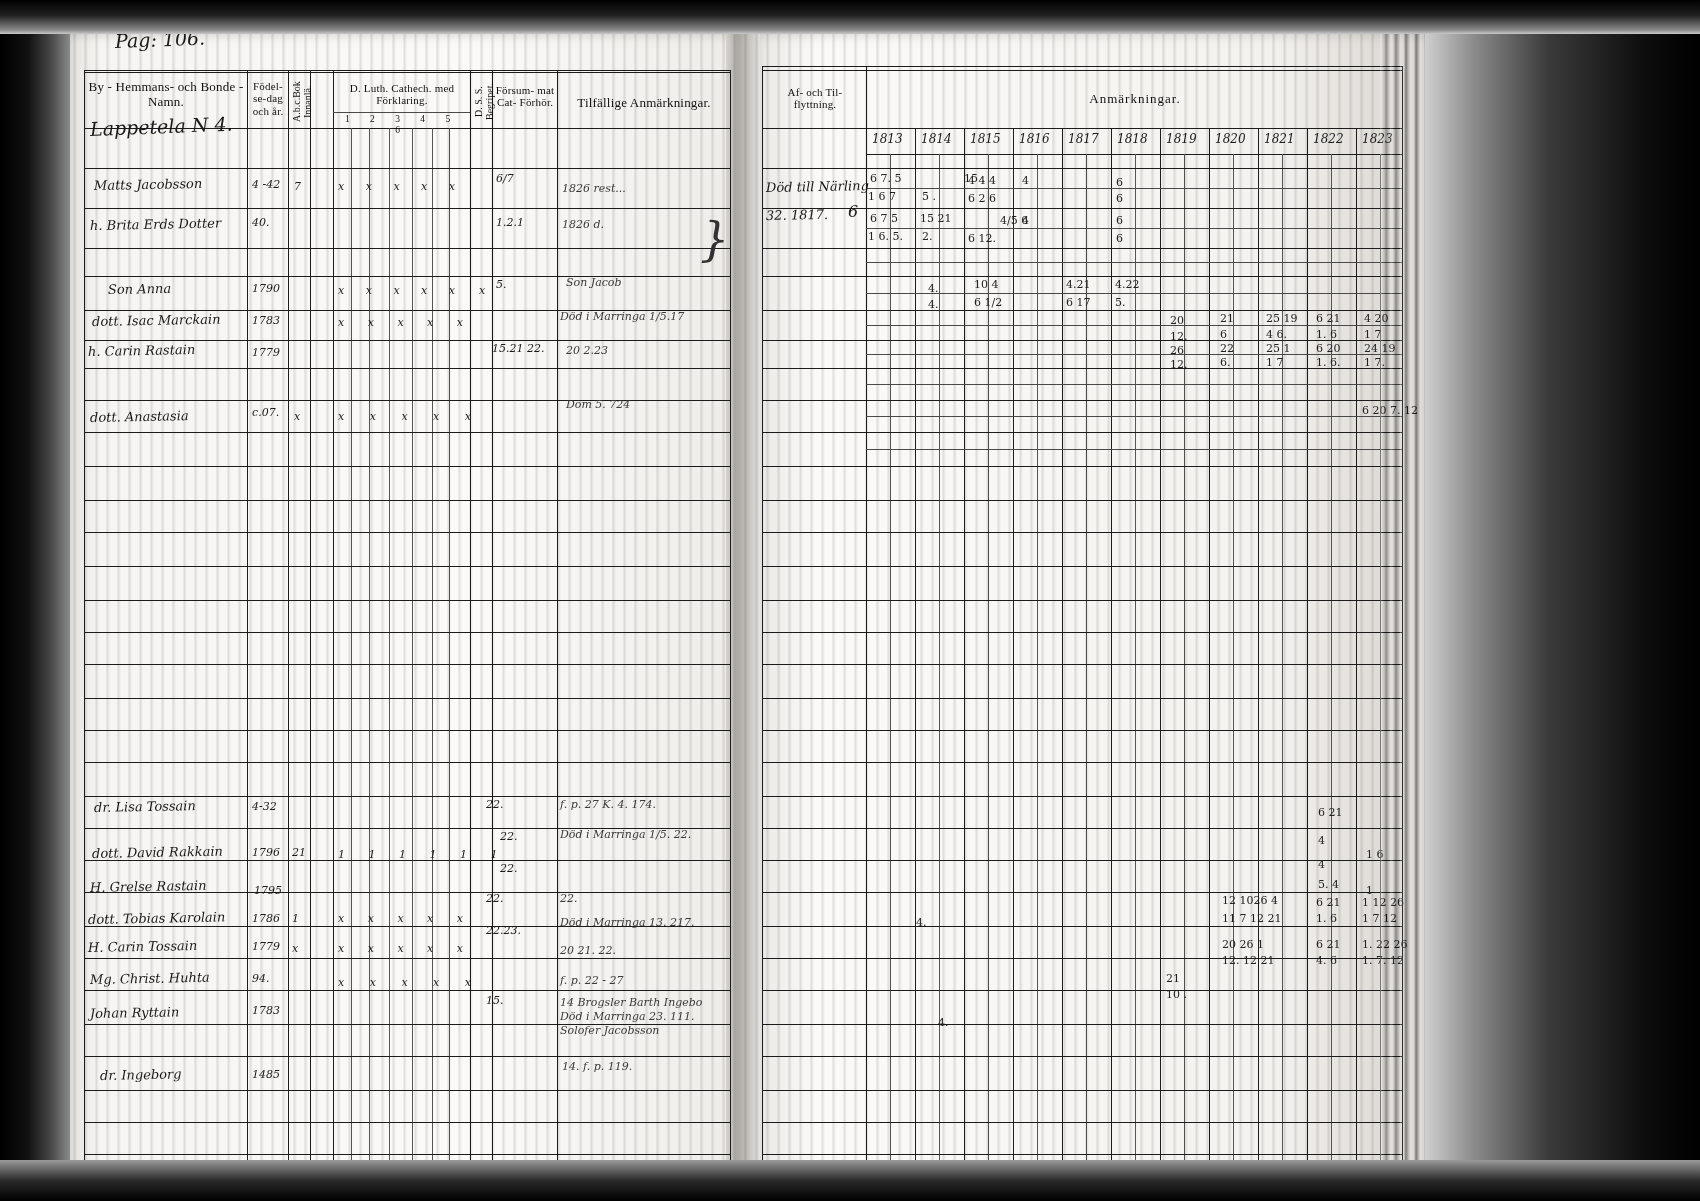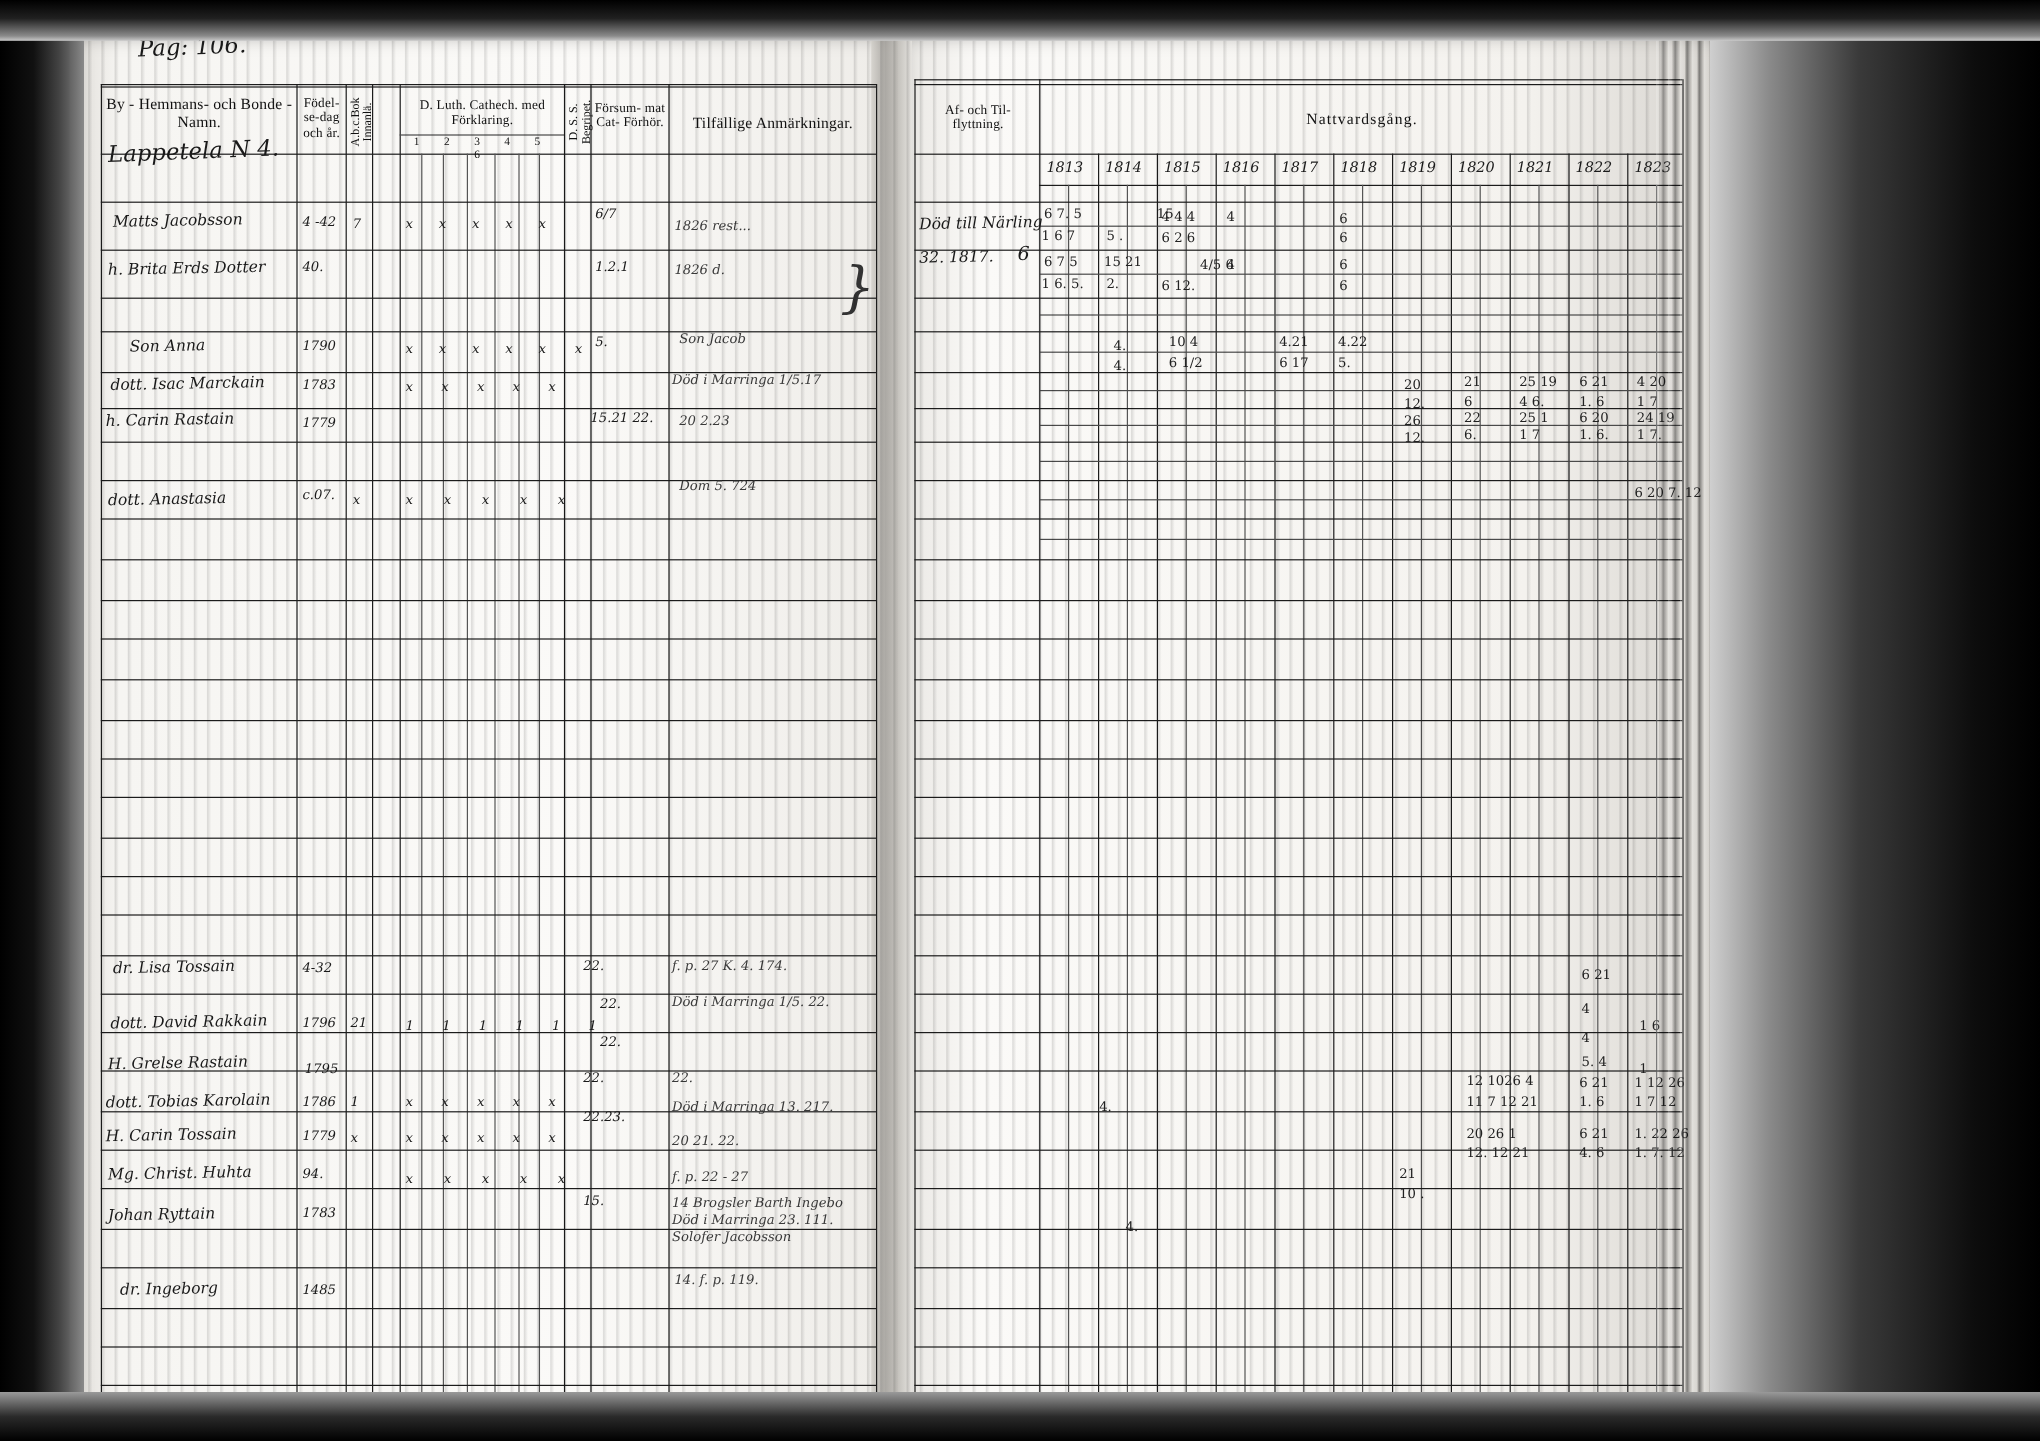--- a/index.html
+++ b/index.html
@@ -232,21 +232,21 @@
 
   <div class="h" style="left:762px;top:66px;width:640px;"></div>
   <div class="h" style="left:762px;top:70px;width:640px;"></div>
   <div class="h" style="left:762px;top:128px;width:640px;"></div>
   <div class="v" style="left:762px;top:66px;height:1112px;"></div>
   <div class="v" style="left:1402px;top:66px;height:1112px;"></div>
   <div class="v" style="left:866px;top:66px;height:1112px;"></div>
   <div class="h" style="left:866px;top:154px;width:536px;"></div>
 
   <div class="hdr sm" style="left:766px;top:86px;width:98px;">Af- och Til- flyttning.</div>
-  <div class="hdr" style="left:868px;top:92px;width:534px;letter-spacing:1px;">Nattvardsgång.</div>
+  <div class="hdr" style="left:868px;top:92px;width:534px;letter-spacing:1px;">Anmärkningar.</div>
 
   <div class="v" style="left:915px;top:128px;height:1050px;"></div>
   <div class="v" style="left:964px;top:128px;height:1050px;"></div>
   <div class="v" style="left:1013px;top:128px;height:1050px;"></div>
   <div class="v" style="left:1062px;top:128px;height:1050px;"></div>
   <div class="v" style="left:1111px;top:128px;height:1050px;"></div>
   <div class="v" style="left:1160px;top:128px;height:1050px;"></div>
   <div class="v" style="left:1209px;top:128px;height:1050px;"></div>
   <div class="v" style="left:1258px;top:128px;height:1050px;"></div>
   <div class="v" style="left:1307px;top:128px;height:1050px;"></div>

